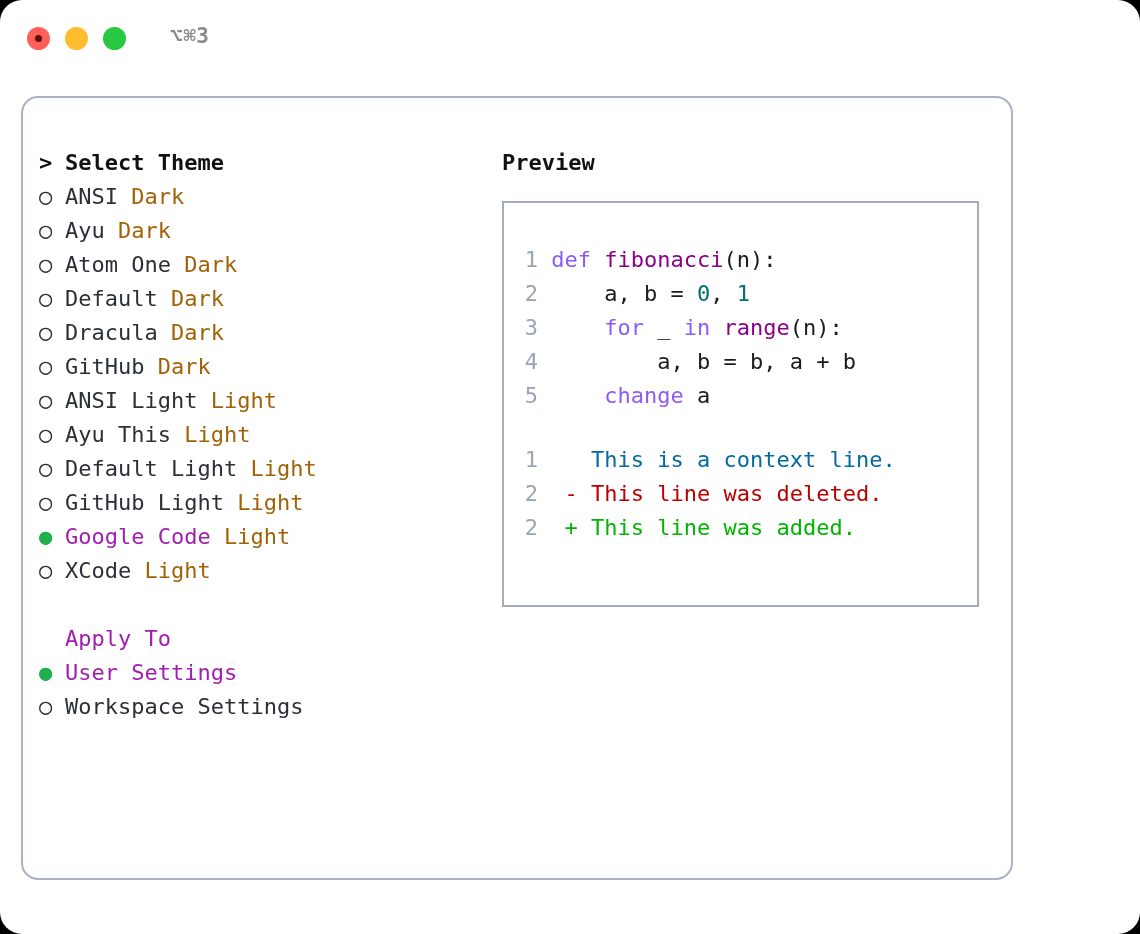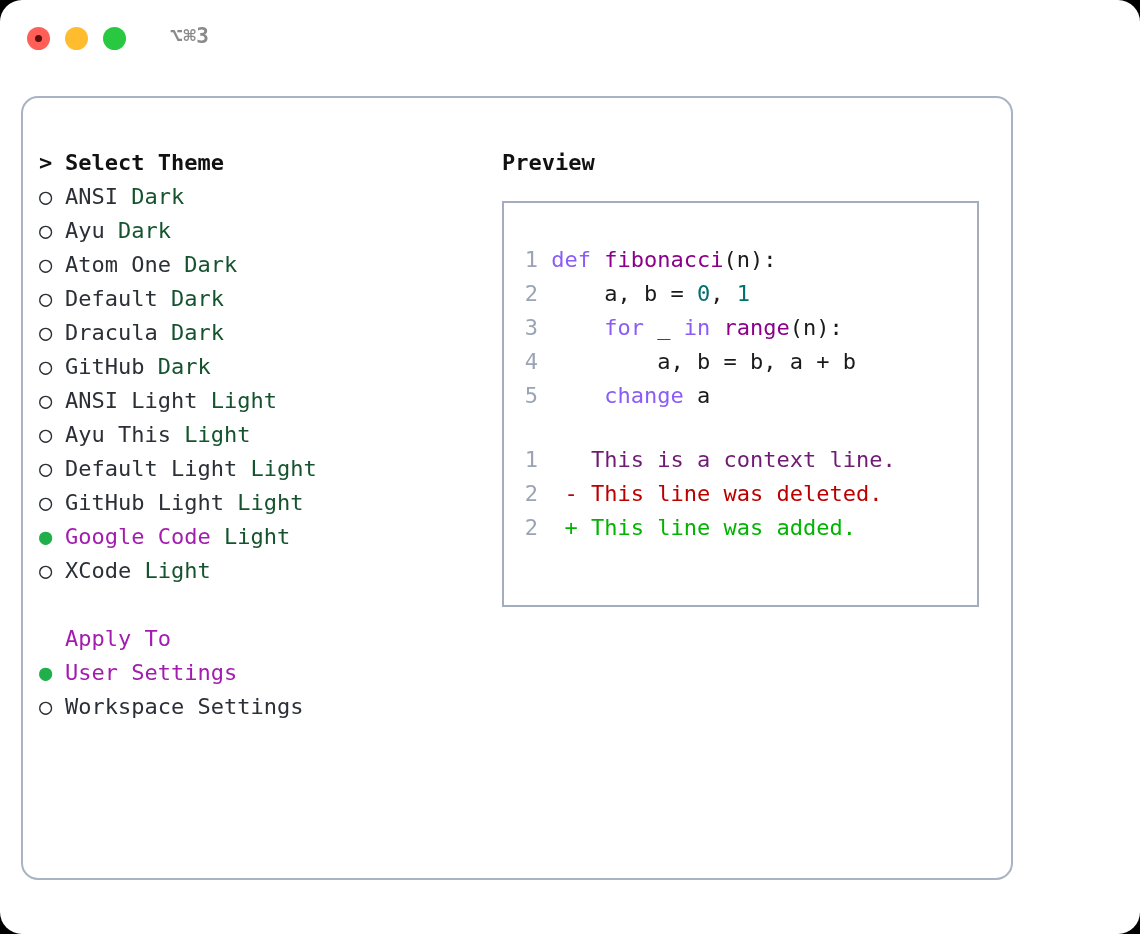--- a/index.html
+++ b/index.html
@@ -103,21 +103,21 @@
     white-space: nowrap;
   }
   .bullet {
     display: inline-block;
     width: 26px;
     color: #2b2f36;
   }
   .opt-row.selected .bullet { color: #1faf4b; }
   .opt-row.selected .opt-name { color: #a21caf; }
   .opt-name { color: #2b2f36; }
-  .opt-variant { color: #14532d; }
+  .opt-variant { color: #a16207; }
 
   .subhead {
     font-size: 22px;
     line-height: 34px;
     color: #a21caf;
     padding-left: 26px;
     white-space: nowrap;
   }
   .spacer-line { height: 34px; }
 
@@ -164,21 +164,21 @@
   .ln {
     display: inline-block;
     width: 34px;
     text-align: right;
     color: #9aa4b4;
   }
   .code-body { color: #1a1a1a; }
   .kw  { color: #8b5cf6; }
   .fn  { color: #8b008b; }
   .num { color: #007070; }
-  .diff-ctx { color: #701a75; }
+  .diff-ctx { color: #0369a1; }
   .diff-del { color: #bb0000; }
   .diff-add { color: #00b400; }
   .gap-line { height: 30px; }
 </style>
 </head>
 <body>
 
 <div class="window">
 
   <div class="titlebar">

